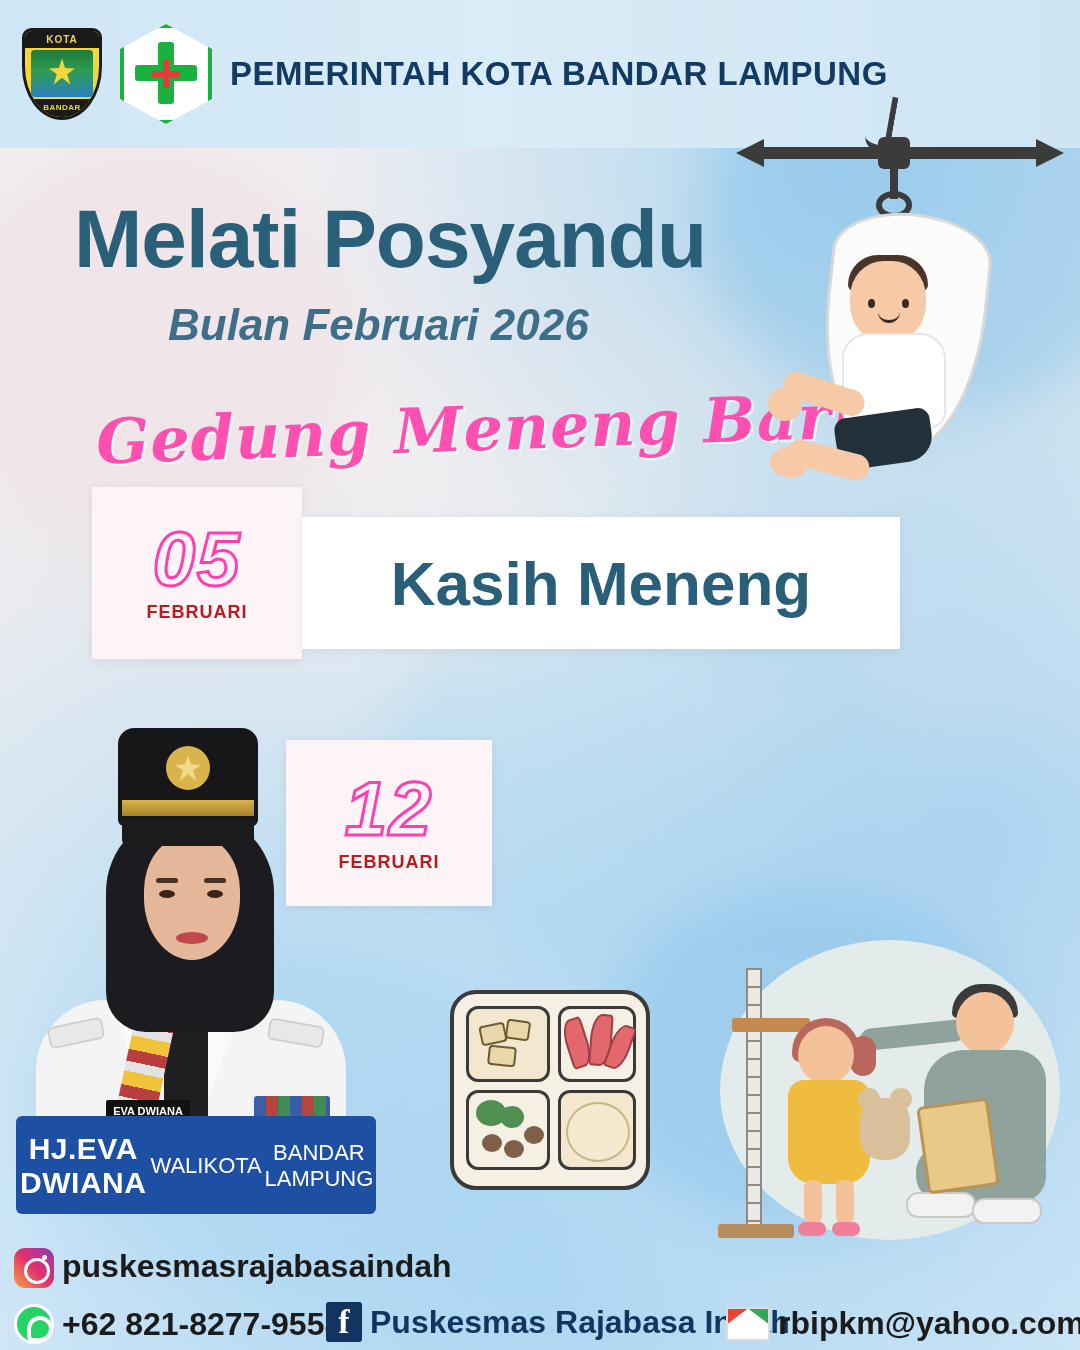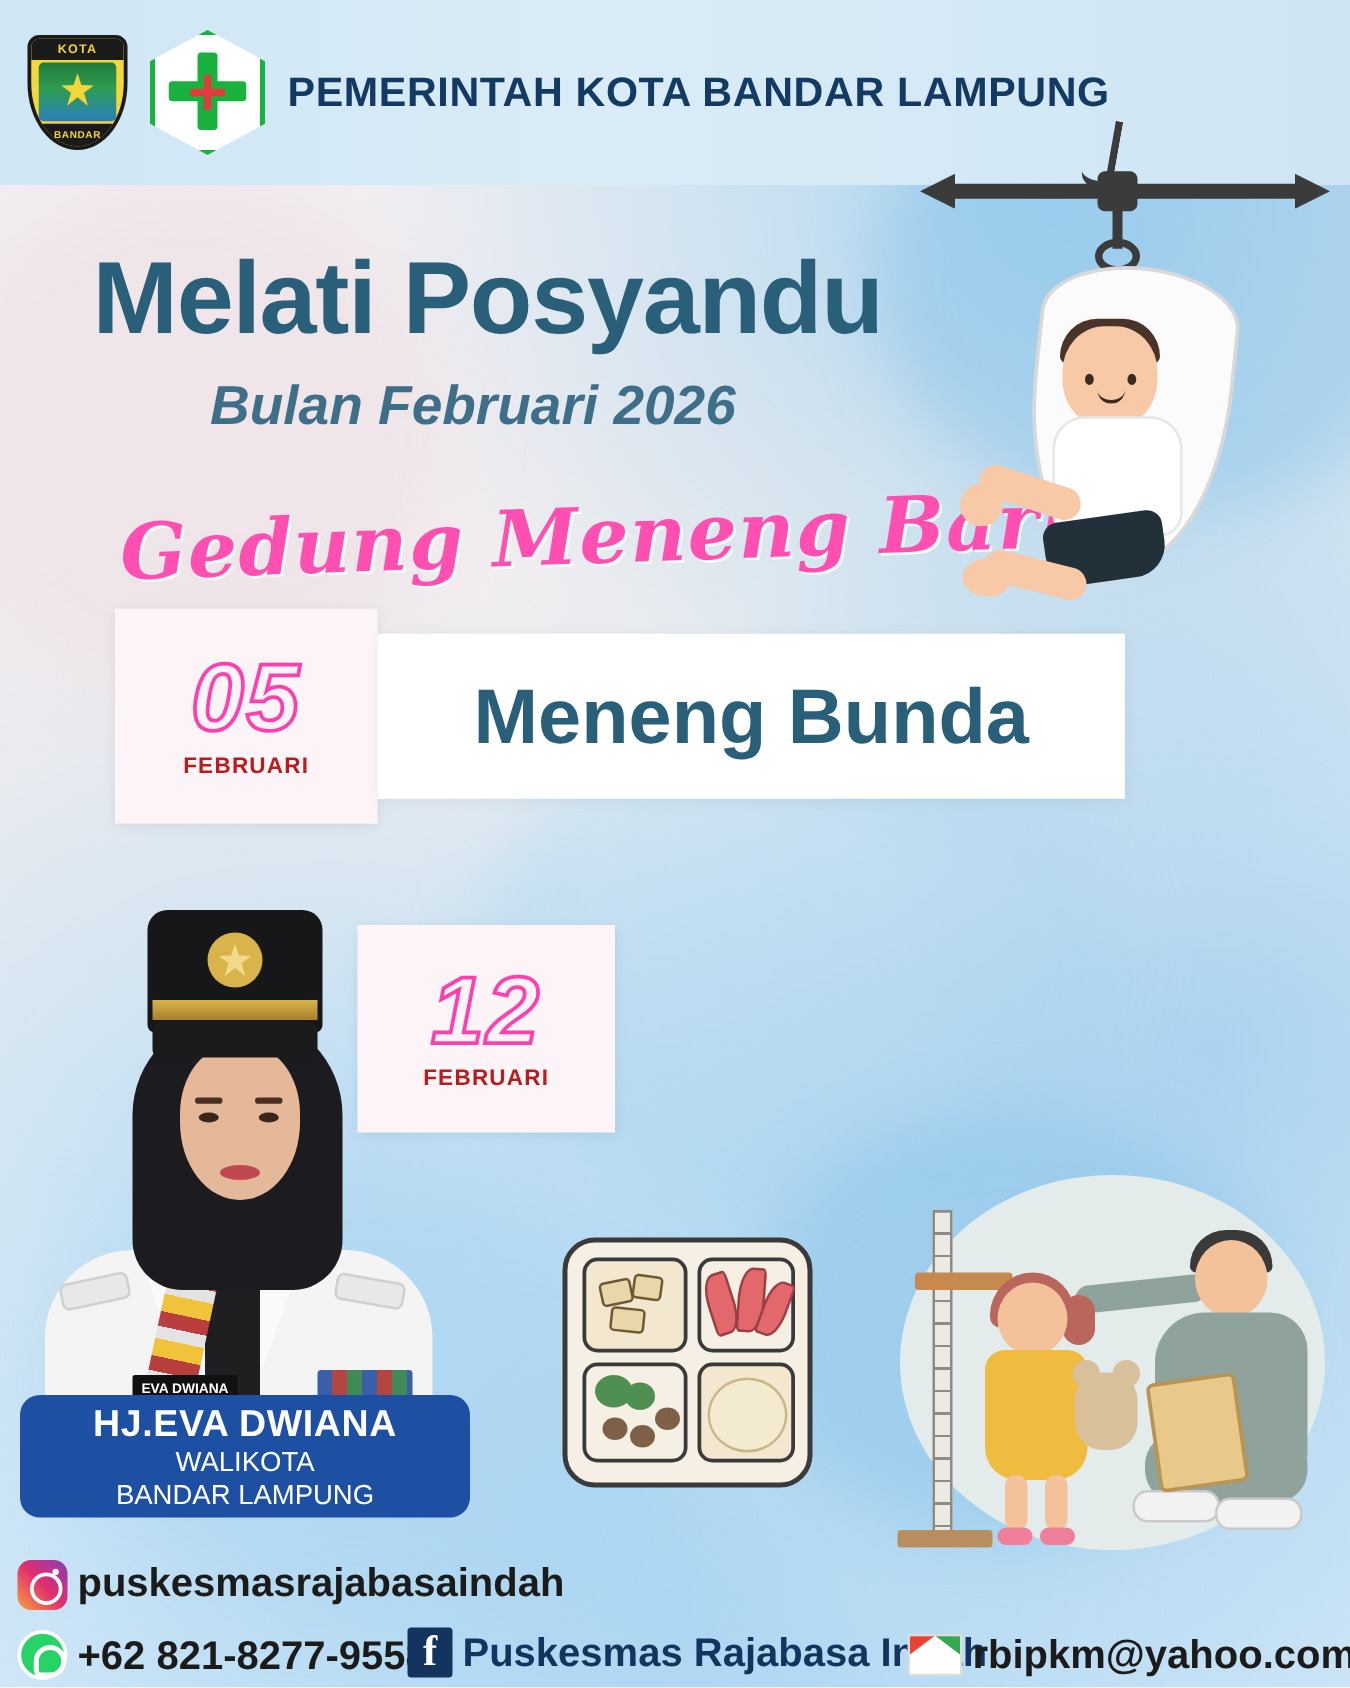--- a/index.html
+++ b/index.html
@@ -120,21 +120,21 @@
     margin-top: 6px;
   }
   .row .name-box {
     background: #ffffff; display: flex; align-items: center; justify-content: center;
     box-shadow: 0 2px 12px rgba(0,0,0,0.06);
   }
   .row .name {
     font-size: 62px; font-weight: bold; color: #2a5f7a;
   }
 
-  #row1 { left: 92px; top: 487px; }
+  #row1 { left: 92px; top: 487px; align-items: center; }
   #row1 .date-box { width: 210px; height: 172px; }
   #row1 .name-box { width: 598px; height: 132px; margin-top: 20px; }
 
   #row2 { left: 286px; top: 740px; }
   #row2 .date-box { width: 206px; height: 166px; }
   #row2 .name-box { width: 546px; height: 124px; margin-top: 22px; }
 
   
   .mobile { position: absolute; right: 30px; top: 95px; width: 300px; height: 430px; }
   .mobile .hook {
@@ -293,22 +293,22 @@
   .mayor .epaulet-r { left: 250px; transform: rotate(10deg); }
   .mayor .nametag {
     position: absolute; left: 88px; top: 400px; width: 84px; height: 22px;
     background: #111; color: #fff; font-size: 11px; font-weight: bold;
     display: flex; align-items: center; justify-content: center; border-radius: 2px;
   }
 
   
   .banner {
     position: absolute; left: 16px; top: 1116px; width: 360px; height: 98px;
-    background: #1d4fa3; border-radius: 16px;
-    display: flex; flex-direction: column; align-items: center; justify-content: center;
+    background: #1d4fa3; border-radius: 6px;
+    display: flex; align-items: center; justify-content: center;
     color: #fff; text-align: center; padding-top: 2px;
   }
   .banner .n1 { font-size: 30px; font-weight: bold; letter-spacing: .5px; }
   .banner .n2 { font-size: 22px; line-height: 1.18; }
 
   
   .plate {
     position: absolute; left: 450px; top: 990px; width: 200px; height: 200px;
     background: #f6efe4; border: 4px solid #3a3a3a; border-radius: 26px;
   }
@@ -531,21 +531,21 @@
     <div class="leg"></div>
     <div class="foot"></div>
   </div>
 
   <div class="row" id="row1">
     <div class="date-box">
       <div class="day">05</div>
       <div class="month">FEBRUARI</div>
     </div>
     <div class="name-box">
-      <div class="name">Meneng Bunda</div>
+      <div class="name">Kasih Meneng</div>
     </div>
   </div>
 
   <div class="row" id="row2">
     <div class="date-box">
       <div class="day">12</div>
       <div class="month">FEBRUARI</div>
     </div>
   </div>
 

